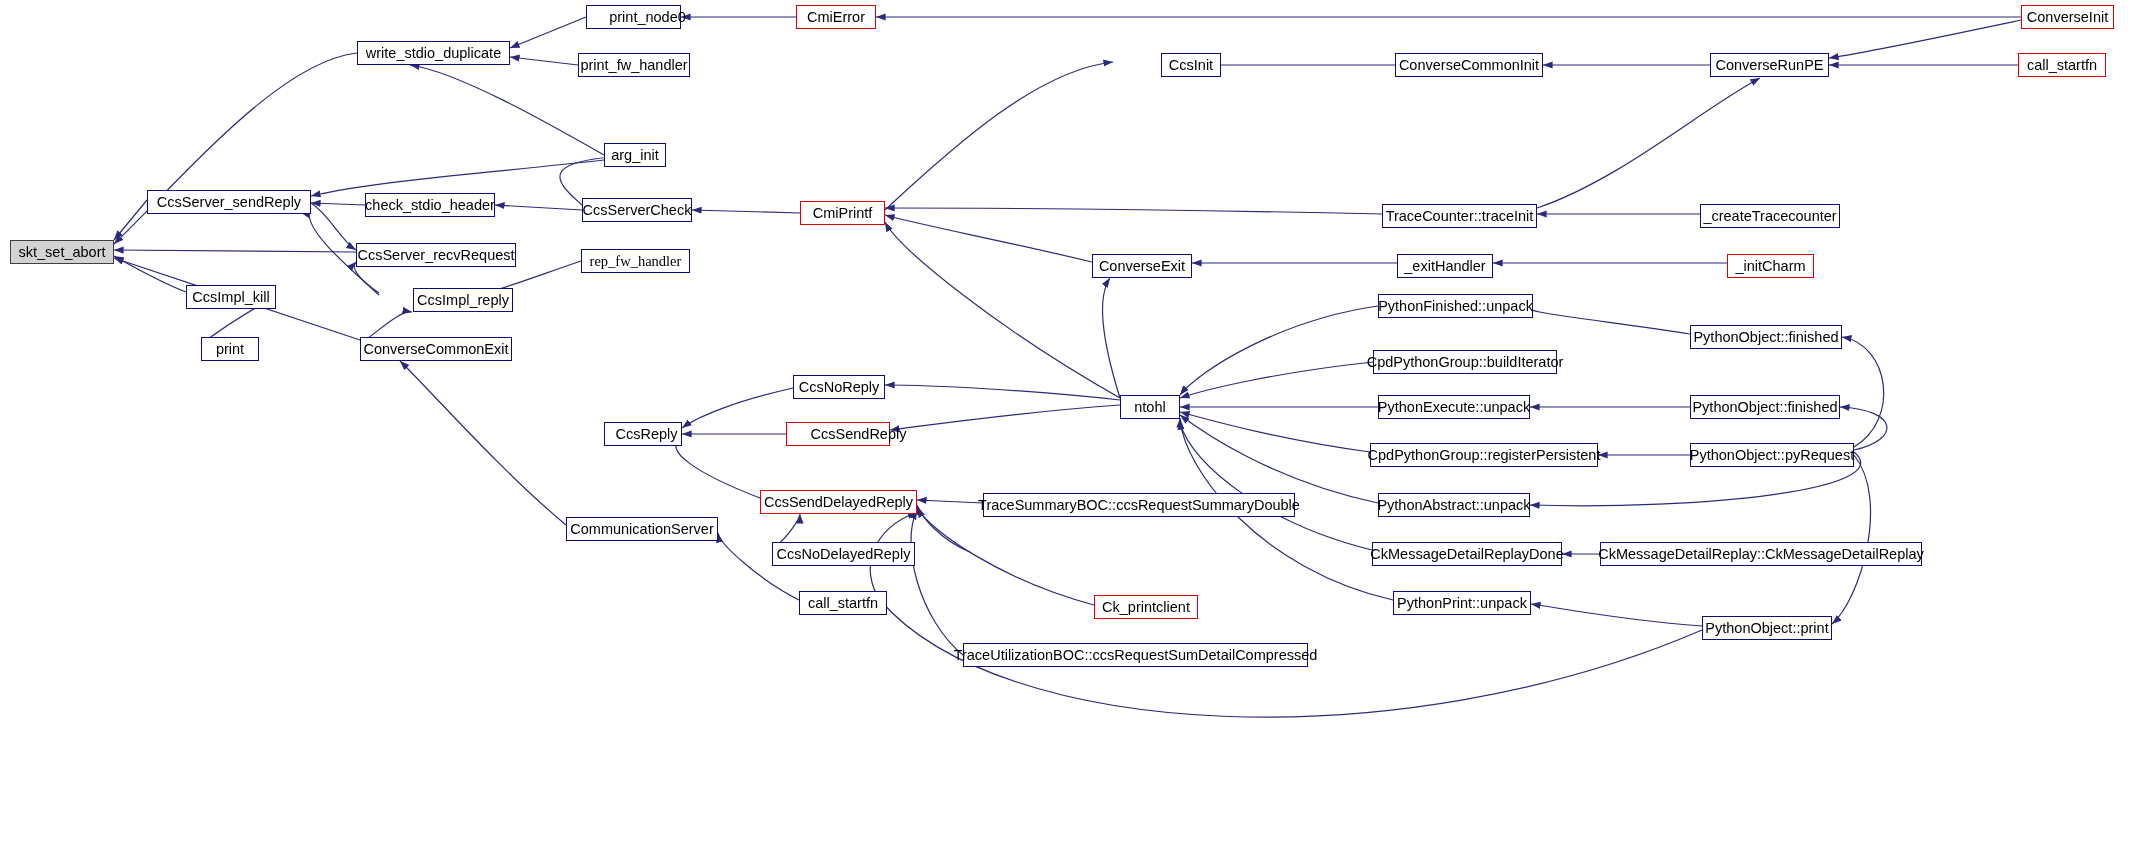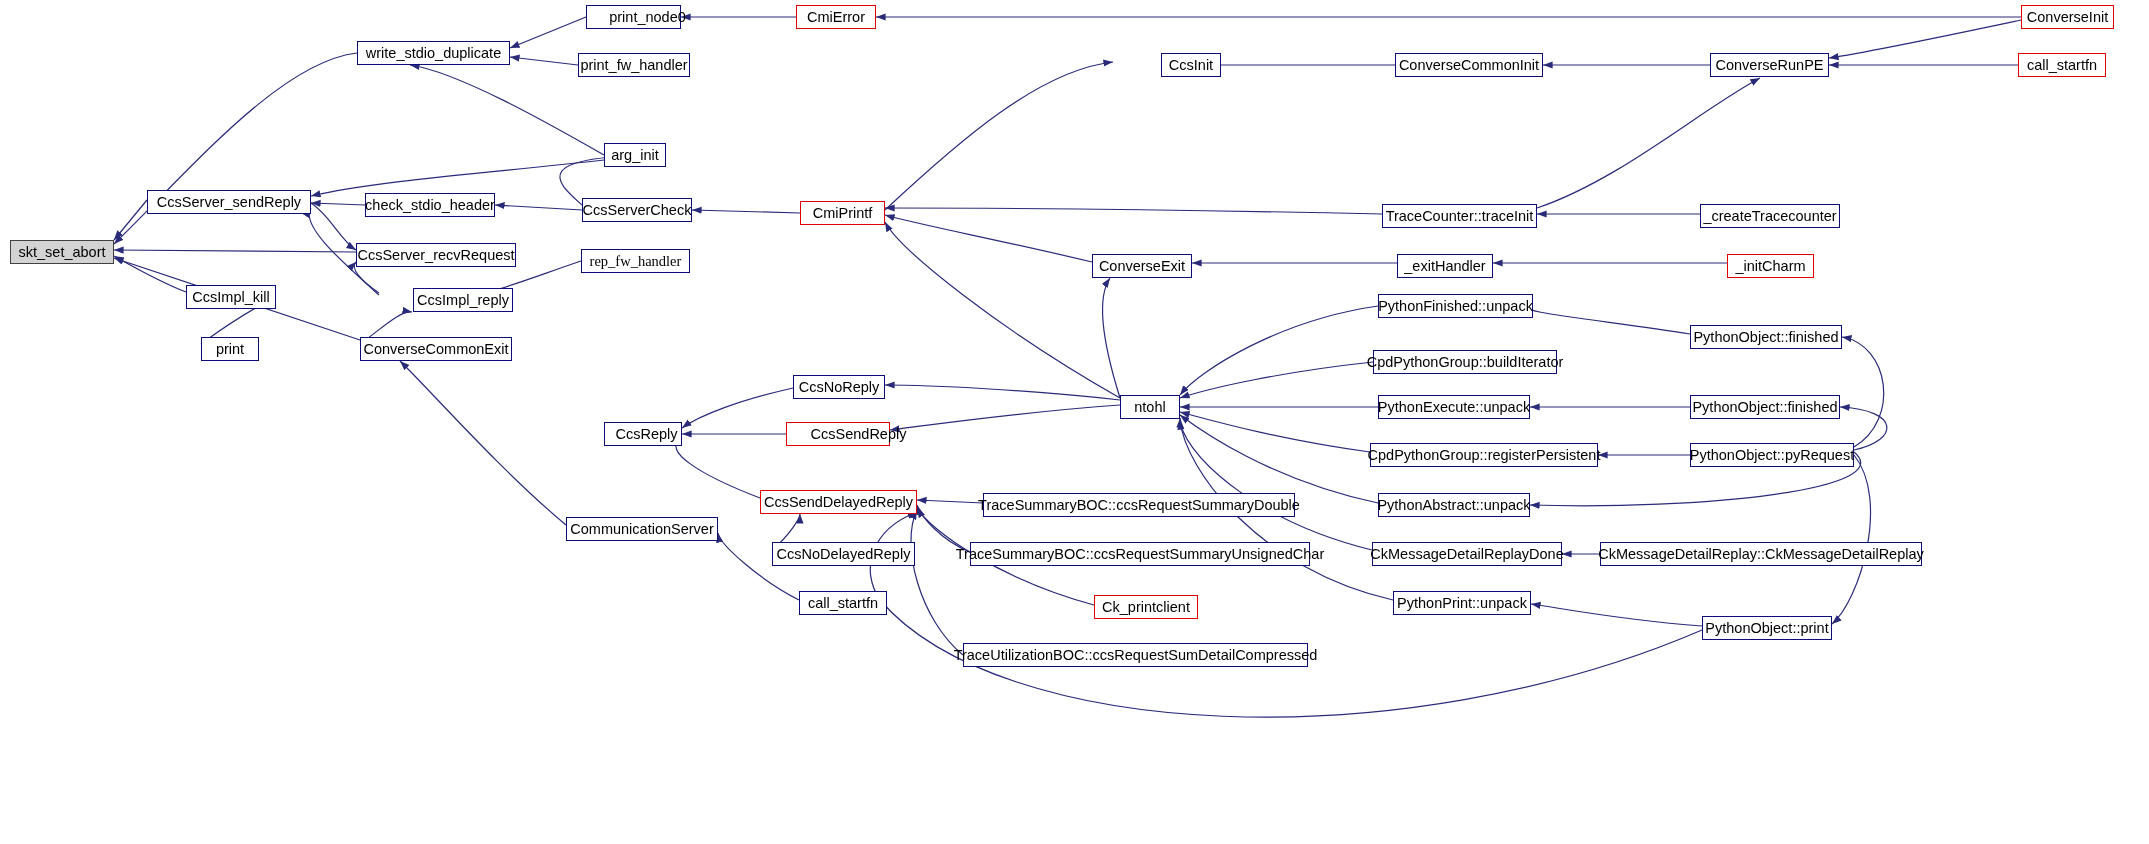--- a/index.html
+++ b/index.html
@@ -159,21 +159,20 @@
     <div class="node" style="left: 1690px; top: 395px; width: 150px; height: 24px;">PythonObject::finished</div>
     <div class="node" style="left: 604px; top: 422px; width: 78px; height: 24px; padding-left: 12px;">CcsReply</div>
     <div class="node red" style="left: 786px; top: 422px; width: 104px; height: 24px; padding-left: 46px;">CcsSendReply</div>
     <div class="node" style="left: 1370px; top: 443px; width: 228px; height: 24px;">CpdPythonGroup::registerPersistent</div>
     <div class="node" style="left: 1690px; top: 443px; width: 164px; height: 24px;">PythonObject::pyRequest</div>
     <div class="node red" style="left: 760px; top: 490px; width: 157px; height: 24px;">CcsSendDelayedReply</div>
     <div class="node" style="left: 983px; top: 493px; width: 312px; height: 24px;">TraceSummaryBOC::ccsRequestSummaryDouble</div>
     <div class="node" style="left: 1378px; top: 493px; width: 152px; height: 24px;">PythonAbstract::unpack</div>
     <div class="node" style="left: 566px; top: 517px; width: 152px; height: 24px;">CommunicationServer</div>
     <div class="node" style="left: 772px; top: 542px; width: 143px; height: 24px;">CcsNoDelayedReply</div>
-    <div class="node" style="left: 970px; top: 542px; width: 340px; height: 24px;">TraceSummaryBOC::ccsRequestSummaryUnsignedChar</div>
     <div class="node" style="left: 1372px; top: 542px; width: 190px; height: 24px;">CkMessageDetailReplayDone</div>
     <div class="node" style="left: 1600px; top: 542px; width: 322px; height: 24px;">CkMessageDetailReplay::CkMessageDetailReplay</div>
     <div class="node red" style="left: 1094px; top: 595px; width: 104px; height: 24px;">Ck_printclient</div>
     <div class="node" style="left: 1393px; top: 591px; width: 138px; height: 24px;">PythonPrint::unpack</div>
     <div class="node" style="left: 799px; top: 591px; width: 88px; height: 24px;">call_startfn</div>
     <div class="node" style="left: 1702px; top: 616px; width: 130px; height: 24px;">PythonObject::print</div>
     <div class="node" style="left: 963px; top: 643px; width: 345px; height: 24px;">TraceUtilizationBOC::ccsRequestSumDetailCompressed</div>
   </div>
 
 </body></html>

